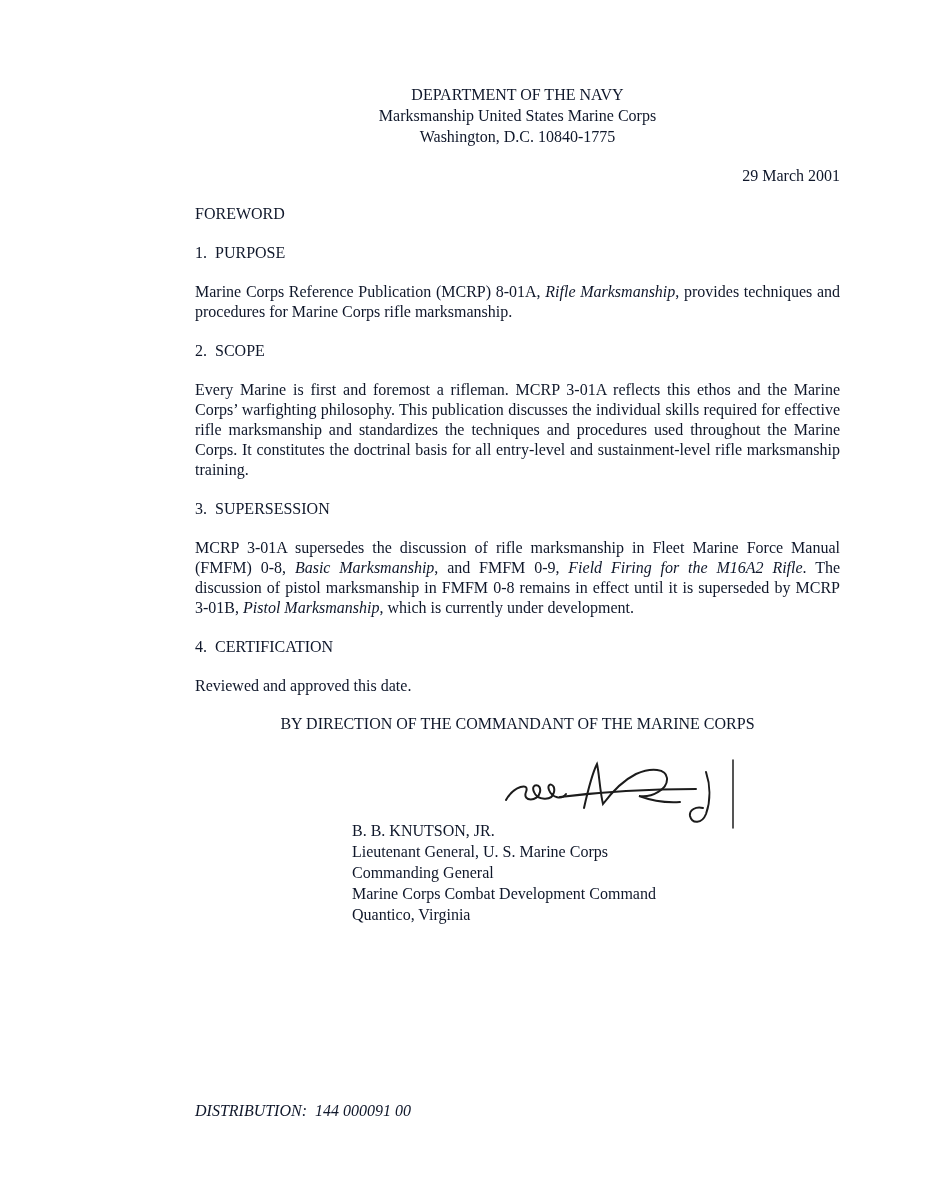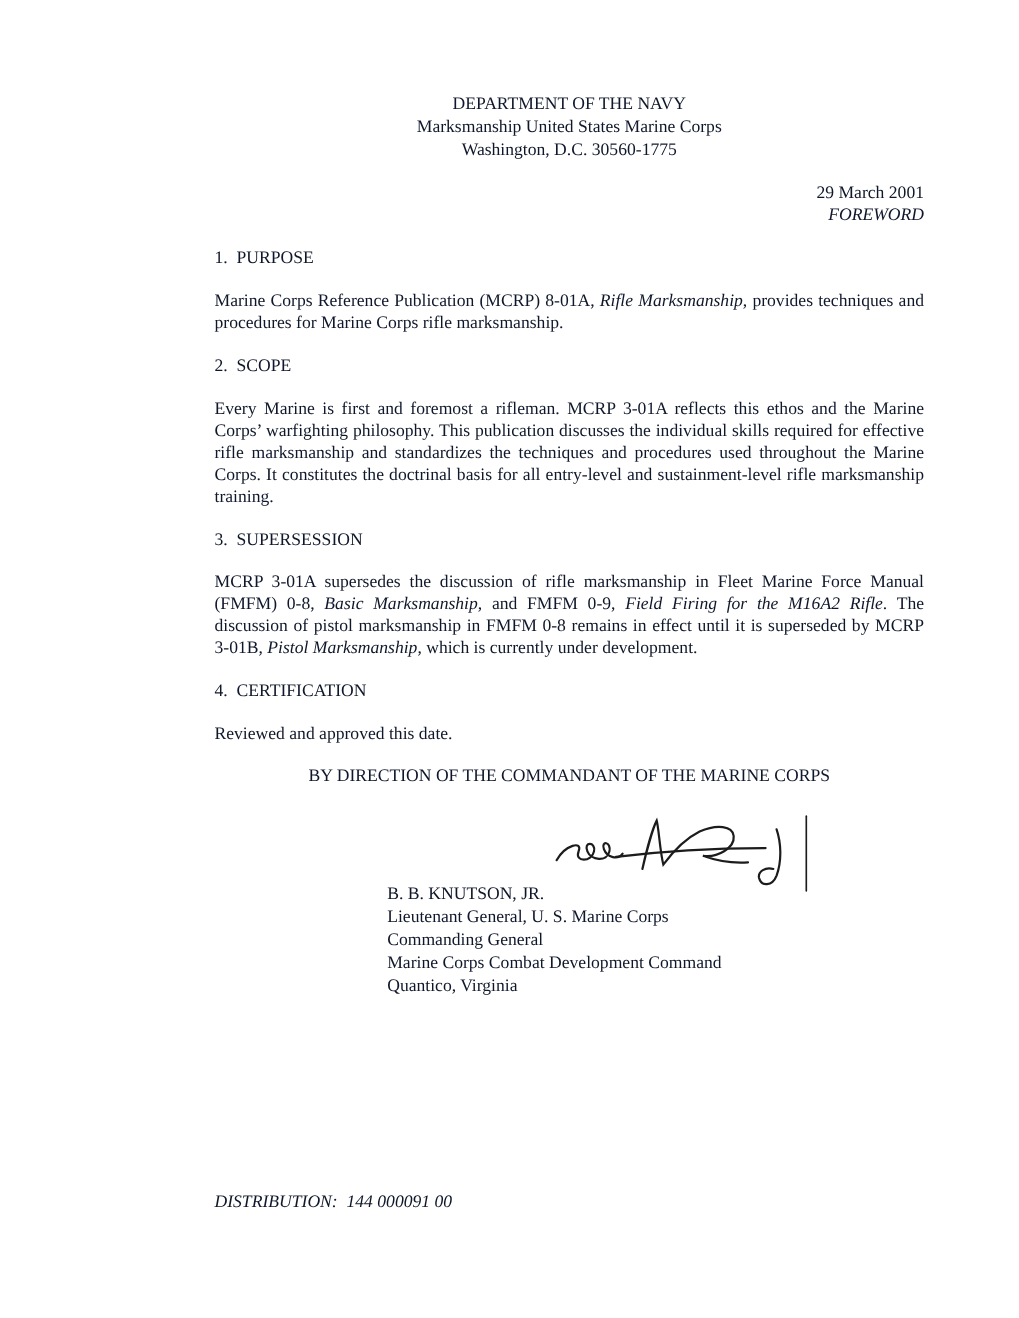--- a/index.html
+++ b/index.html
@@ -25,22 +25,22 @@
   }
   .letterhead {
     text-align: center;
     line-height: 21px;
   }
   .date-line {
     text-align: right;
     margin-top: 19px;
   }
   .doc-title {
-    text-align: right;
-    font-style: italic;
+    text-align: left;
+    margin-top: 18px;
   }
   .section-heading {
     margin-top: 19px;
     white-space: pre-wrap;
   }
   .section-body {
     margin-top: 19px;
     text-align: justify;
   }
   .section-body em {
@@ -70,21 +70,21 @@
 </style>
 </head>
 <body>
 
 <div class="page">
   <div class="content">
 
     <div class="letterhead">
       <div>DEPARTMENT OF THE NAVY</div>
       <div>Marksmanship United States Marine Corps</div>
-      <div>Washington, D.C. 30560-1775</div>
+      <div>Washington, D.C. 10840-1775</div>
     </div>
 
     <div class="date-line">29 March 2001</div>
 
     <div class="doc-title">FOREWORD</div>
 
     <div class="section-heading">1.  PURPOSE</div>
     <div class="section-body"><span>Marine Corps Reference Publication (MCRP) 8-01A, </span><em>Rifle Marksmanship</em><span>, provides techniques and procedures for Marine Corps rifle marksmanship.</span></div>
 
     <div class="section-heading">2.  SCOPE</div>

